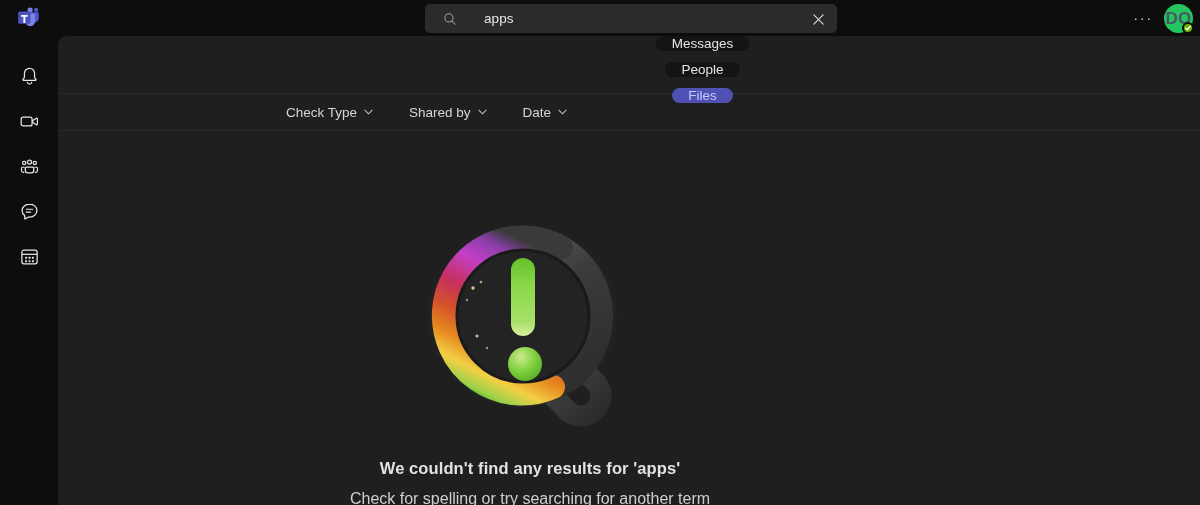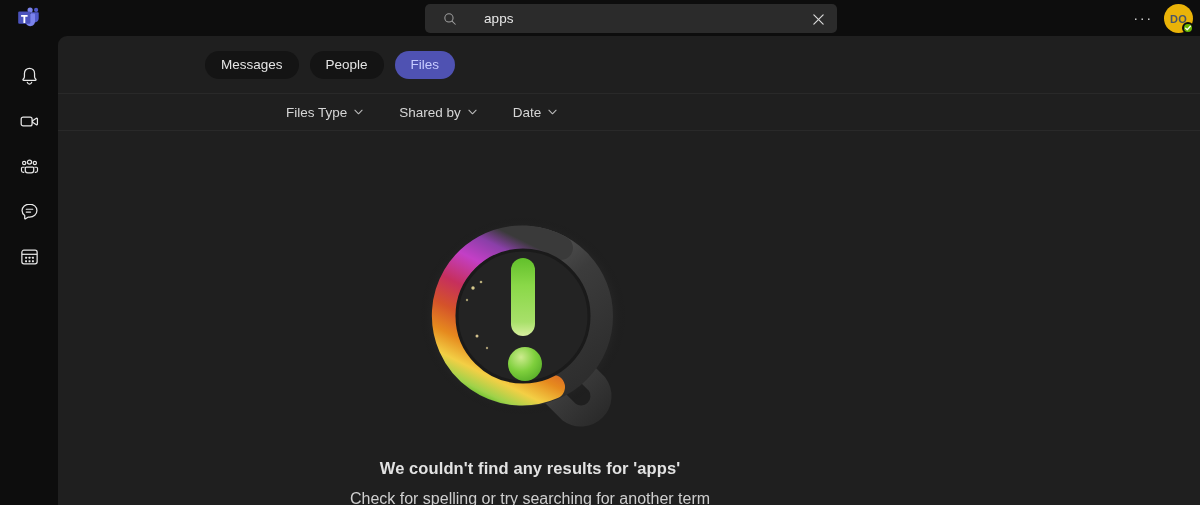--- a/index.html
+++ b/index.html
@@ -34,23 +34,23 @@
   }
   .ellipsis-btn {
     position: absolute; left: 1132px; top: 7px; width: 22px; height: 22px;
     display: flex; align-items: center; justify-content: center;
     color: #cfcfcf; font-size: 15px; letter-spacing: 1.5px; line-height: 10px;
     border-radius: 4px;
   }
   .avatar-wrap { position: absolute; left: 1164px; top: 4px; width: 29px; height: 29px; }
   .avatar {
     width: 29px; height: 29px; border-radius: 50%;
-    background: #eab308; color: #4a5568;
+    background: #22c55e; color: #4a5568;
     display: flex; align-items: center; justify-content: center;
-    font-size: 11px; font-weight: 600; letter-spacing: .3px;
+    font-size: 17px; font-weight: 600; letter-spacing: .3px;
   }
   .presence {
     position: absolute; right: -1px; bottom: -1px; width: 12px; height: 12px;
     border-radius: 50%; background: #6bb700; border: 2px solid #0d0d0d;
     display: flex; align-items: center; justify-content: center;
   }
 
   
   .rail {
     position: absolute; left: 0; top: 36px; width: 58px; height: 469px;
@@ -64,21 +64,21 @@
 
   
   .panel {
     position: absolute; left: 58px; top: 36px; width: 1142px; height: 469px;
     background: #1f1f1f; border-top-left-radius: 9px; overflow: hidden;
   }
   .tabbar {
     position: absolute; left: 0; top: 0; width: 1142px; height: 58px;
     border-bottom: 1px solid #292929;
     display: flex; align-items: center; justify-content: flex-start;
-    padding-left: 147px; gap: 11px;
+    padding-left: 147px; gap: 11px; flex-direction: column;
   }
   .tab {
     height: 28px; padding: 0 16px; border-radius: 14px;
     display: flex; align-items: center; justify-content: center;
     font-size: 13.5px; color: #e4e4e4; background: #141414;
     white-space: nowrap;
   }
   .tab.selected { background: #4f52b2; color: #c7cbff; }
 
   .filterbar {
@@ -201,21 +201,21 @@
   <div class="panel">
 
     <div class="tabbar">
       <div class="tab">Messages</div>
       <div class="tab">People</div>
       <div class="tab selected">Files</div>
     </div>
 
     <div class="filterbar">
       <div class="filter">
-        <span>Files Type</span>
+        <span>Check Type</span>
         <svg class="chev" viewBox="0 0 10 6">
           <polyline points="1,1 5,5 9,1" fill="none" stroke="#d6d6d6" stroke-width="1.2" stroke-linecap="round" stroke-linejoin="round"></polyline>
         </svg>
       </div>
       <div class="filter">
         <span>Shared by</span>
         <svg class="chev" viewBox="0 0 10 6">
           <polyline points="1,1 5,5 9,1" fill="none" stroke="#d6d6d6" stroke-width="1.2" stroke-linecap="round" stroke-linejoin="round"></polyline>
         </svg>
       </div>

